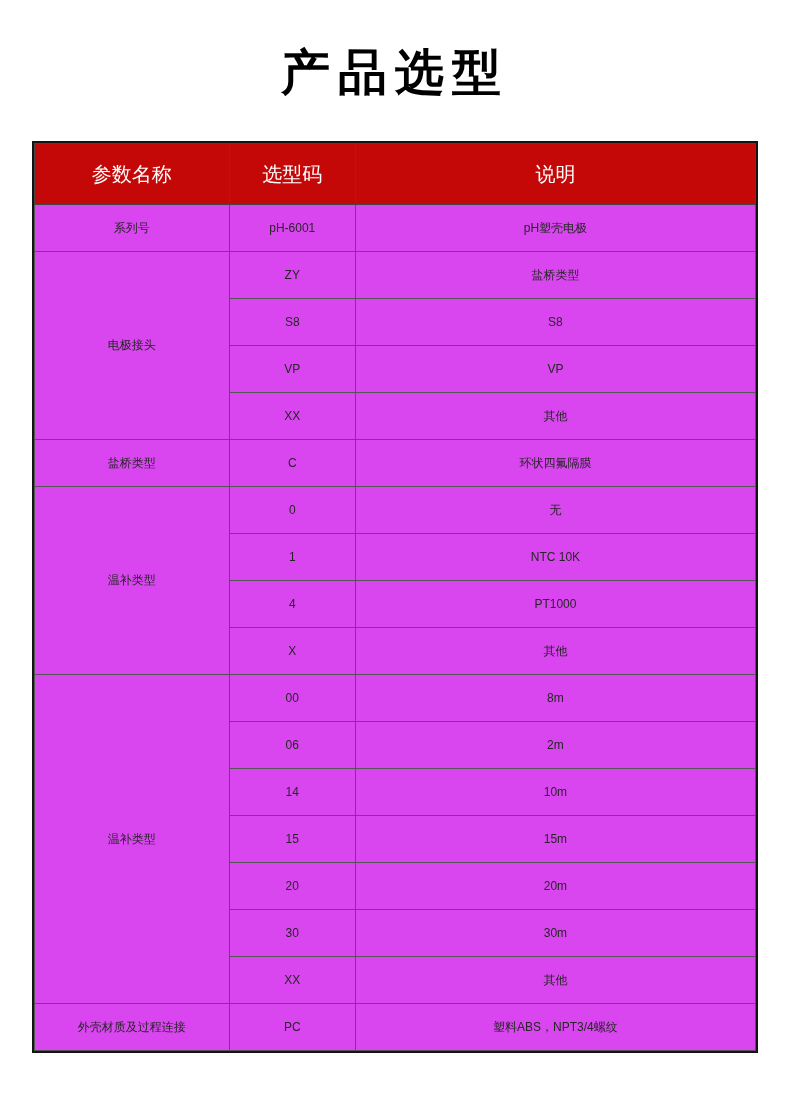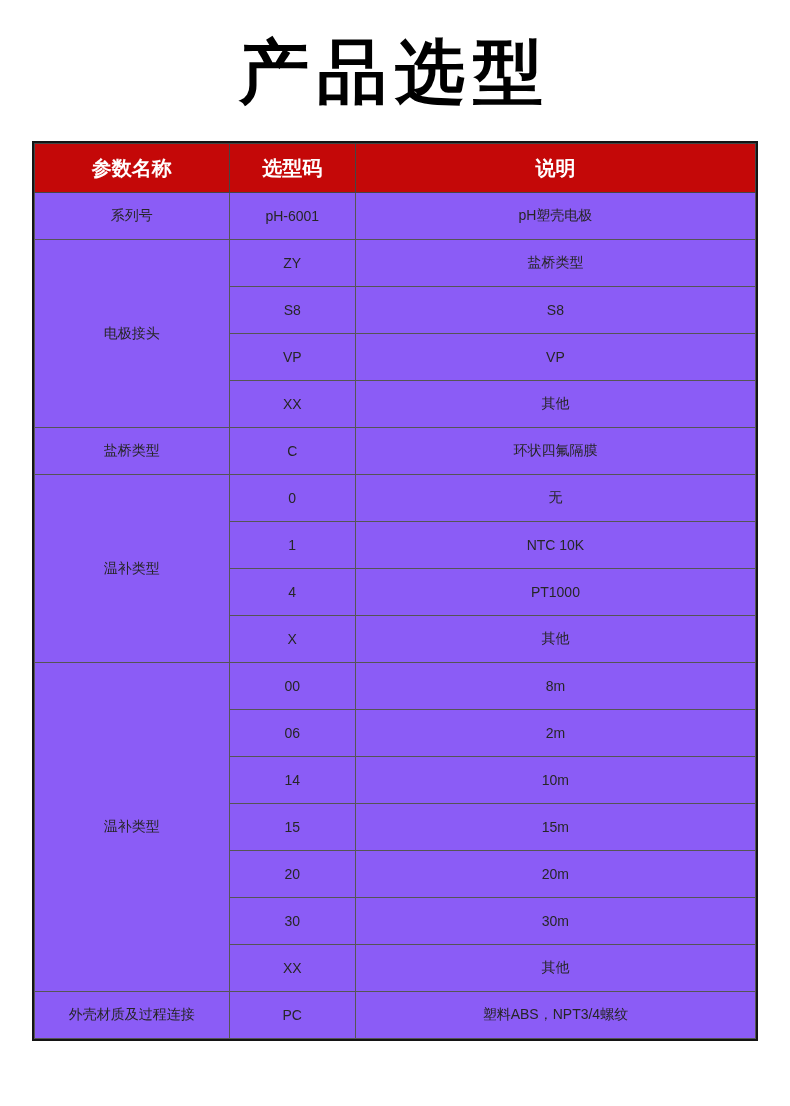--- a/index.html
+++ b/index.html
@@ -11,21 +11,21 @@
   .page {
     width: 790px;
     height: 1106px;
     background: #ffffff;
     box-sizing: border-box;
     overflow: hidden;
   }
   .page-title {
     margin: 36px 0 0 0;
     text-align: center;
-    font-size: 70px;
+    font-size: 49px;
     line-height: 72px;
     font-weight: 900;
     letter-spacing: 8px;
     color: #000000;
   }
   .table-frame {
     width: 726px;
     margin: 33px auto 0 auto;
     border: 2px solid #141414;
     box-sizing: border-box;
@@ -36,35 +36,35 @@
     table-layout: fixed;
   }
   col.c-param { width: 27%; }
   col.c-code  { width: 17.5%; }
   col.c-desc  { width: 55.5%; }
   .spec-table th {
     height: 48px;
     background: #c40808;
     color: #ffffff;
     font-size: 20px;
-    font-weight: 700;
+    font-weight: 400;
     text-align: center;
     border: 1.5px solid #454545;
-    padding: 0;
+    padding: 6px;
   }
   .spec-table td {
     height: 46px;
-    font-size: 14px;
+    font-size: 12px;
     font-weight: 400;
     color: #262626;
     text-align: center;
     vertical-align: middle;
     border: 1.5px solid #555555;
     padding: 0 4px;
-    background: #8b5cf6;
+    background: #d946ef;
   }
 </style>
 </head>
 <body>
 
 <div class="page">
 
   <h1 class="page-title">产品选型</h1>
 
   <div class="table-frame">

